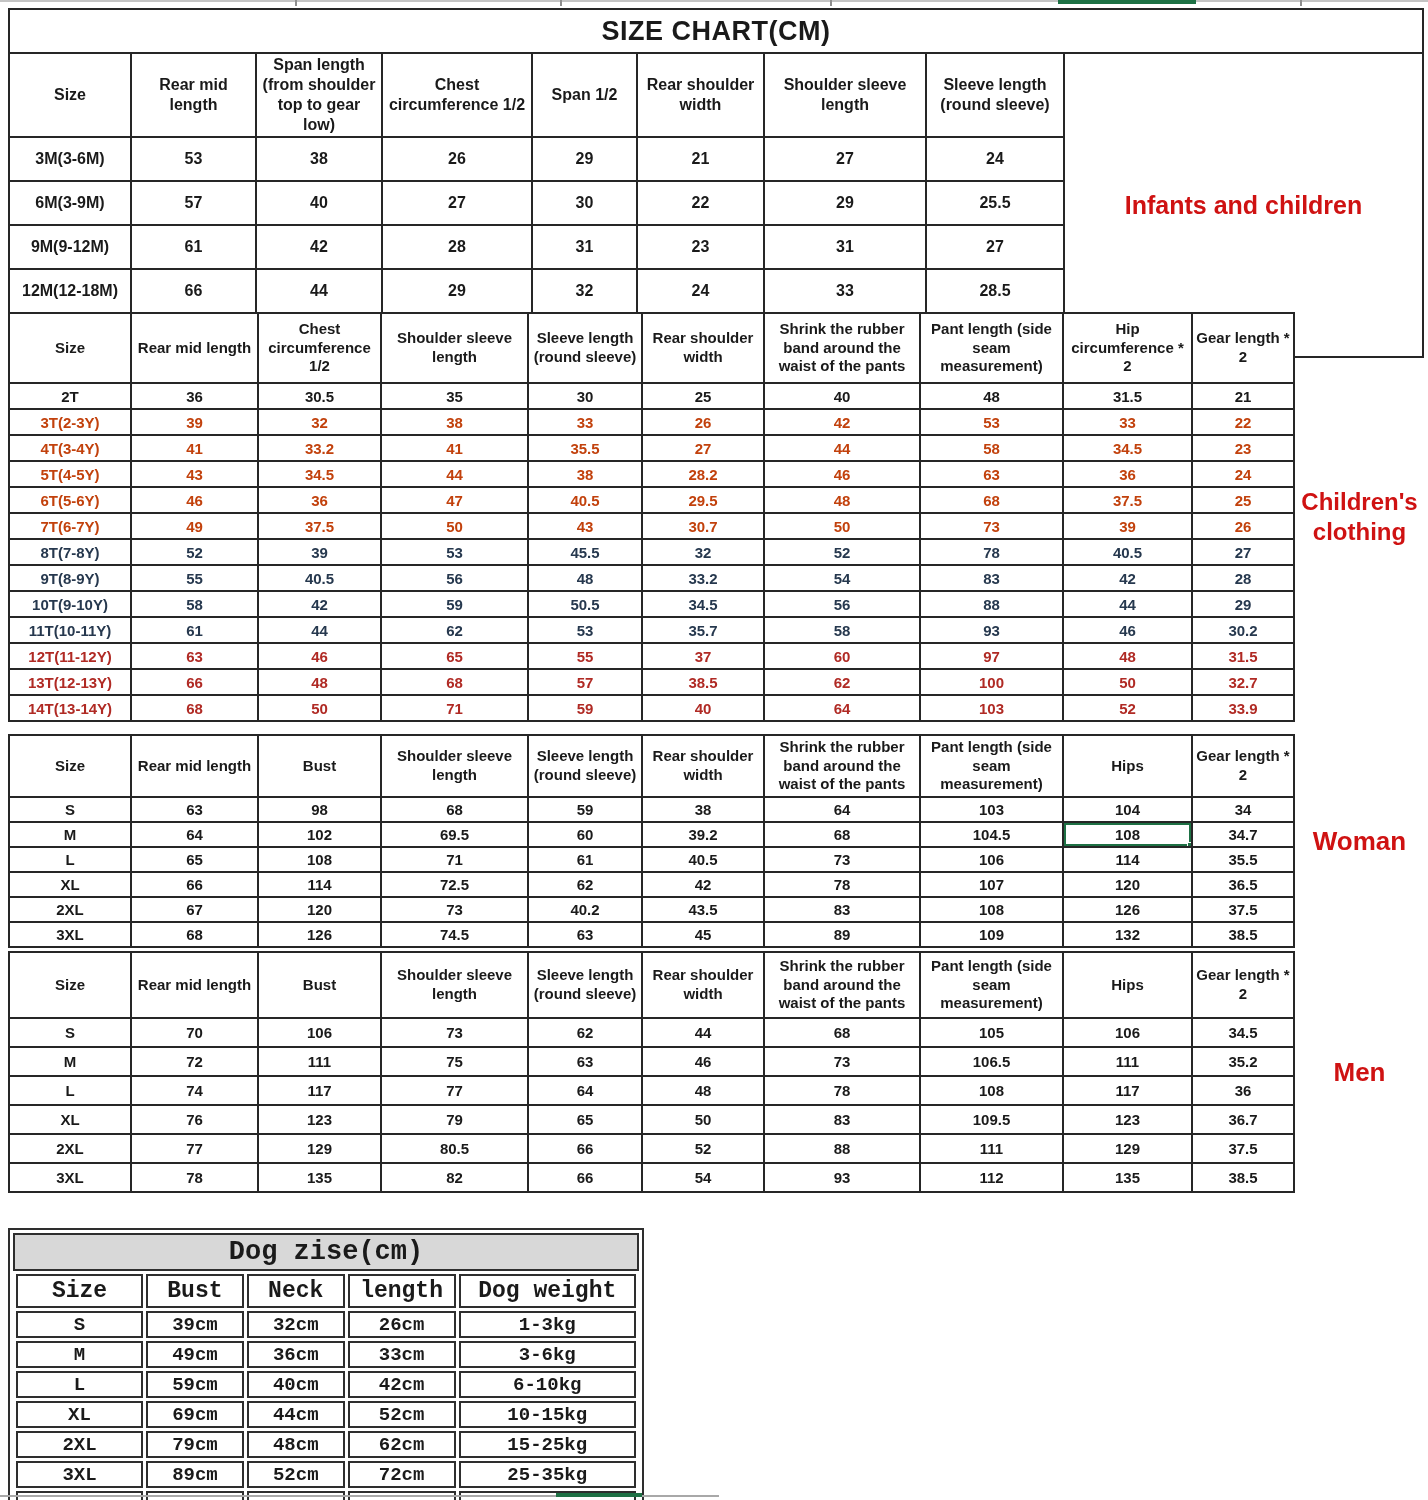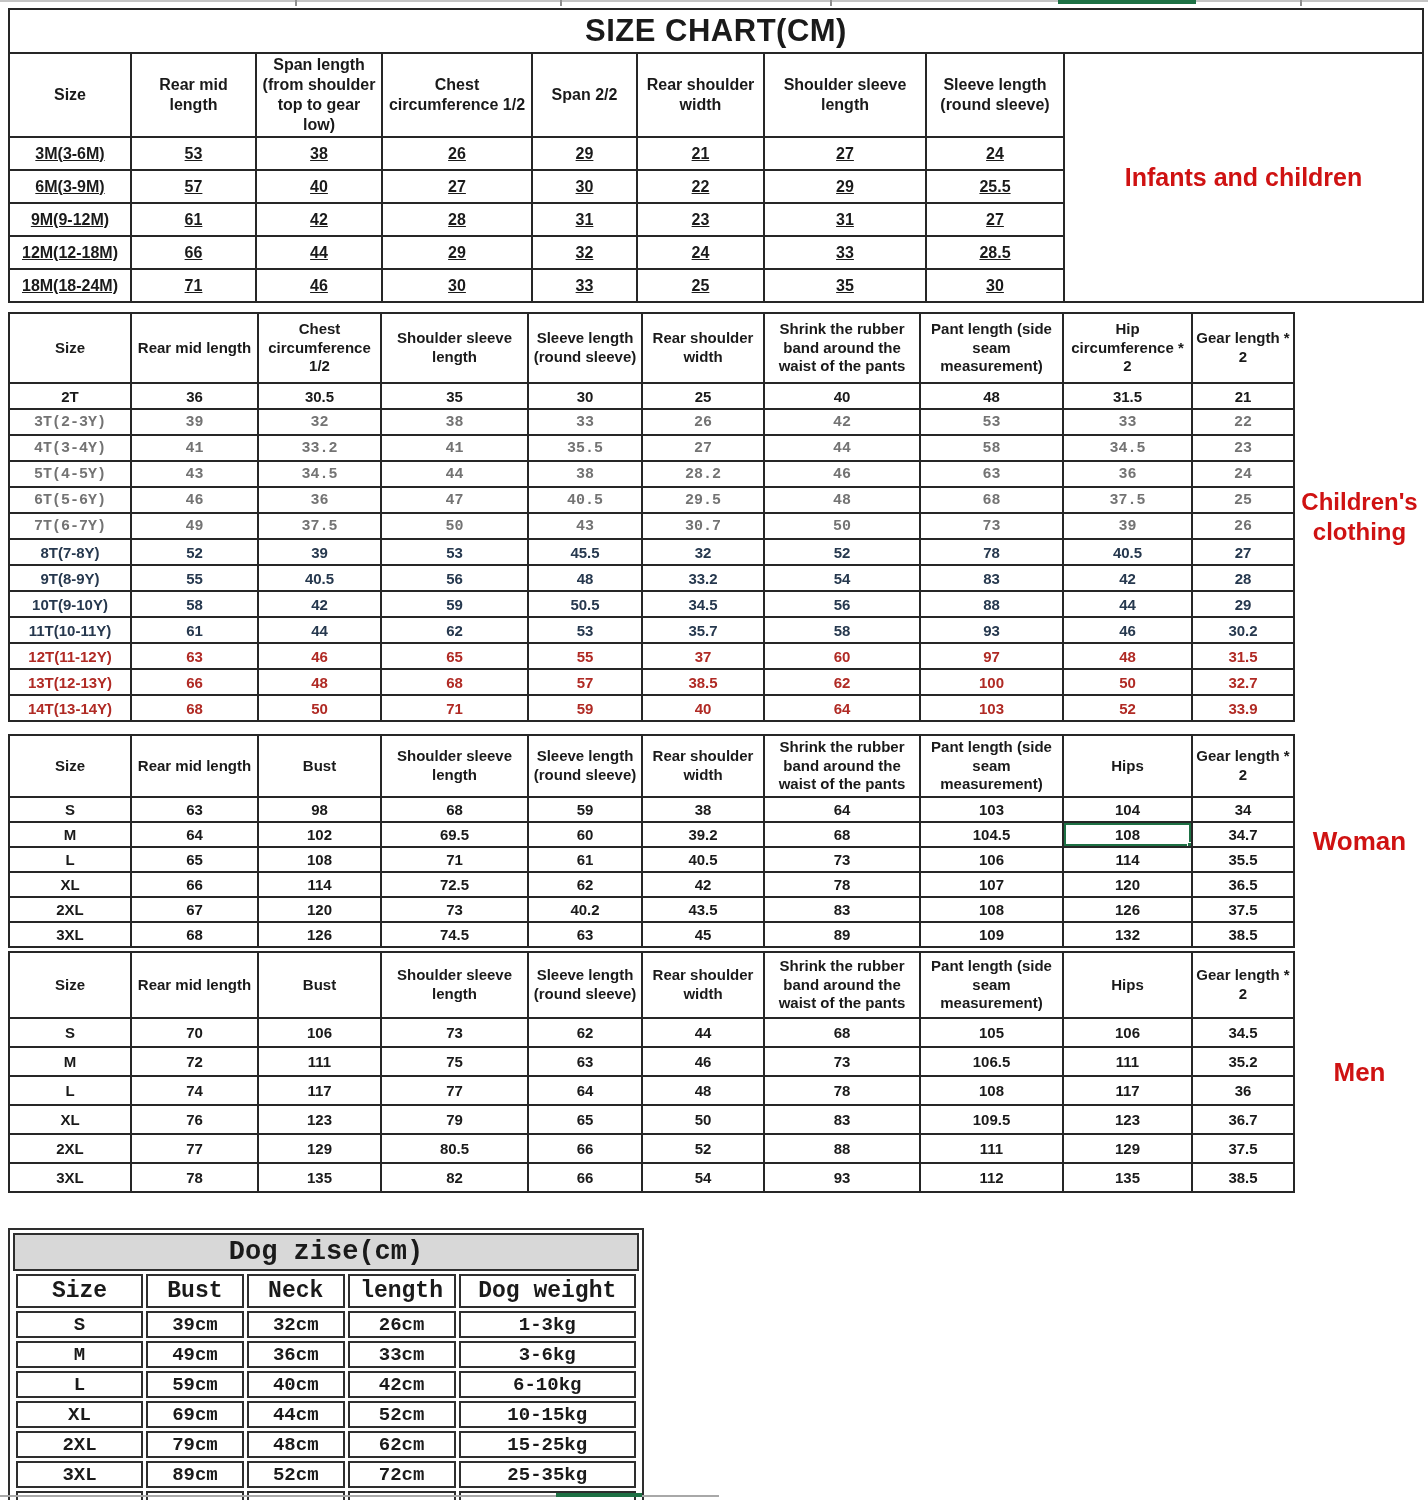--- a/index.html
+++ b/index.html
@@ -16,45 +16,45 @@
   table.tbl{border-collapse:collapse;table-layout:fixed;background:#fff;}
   .tbl th,.tbl td{border:2px solid #262626;text-align:center;vertical-align:middle;
                   padding:1px 3px;font-weight:bold;overflow:hidden;}
   .tbl th{font-size:15px;line-height:1.25;}
   .tbl td{font-size:15px;}
 
   
   .block{position:absolute;left:8px;width:1416px;}
   #infants{top:8px;}
   .chart-title{border:2px solid #262626;border-bottom:none;height:42px;display:flex;align-items:center;
-               justify-content:center;font-size:31px;font-weight:bold;letter-spacing:0.5px;}
+               justify-content:center;font-size:27px;font-weight:bold;letter-spacing:0.5px;}
   .body-row{display:flex;align-items:stretch;}
   .tbl1 th{font-size:16px;}
   .tbl1 td{font-size:16px;}
   .tbl1 thead tr{height:78px;}
-  .tbl1 tbody tr{height:33px;text-decoration:underline;}
+  .tbl1 tbody tr{height:44px;}
   .side-label{flex:1;display:flex;align-items:center;justify-content:center;text-align:center;
               color:#cf1212;font-weight:bold;}
   .boxed{border:2px solid #262626;border-left:none;font-size:25px;}
 
   
   #children{top:312px;}
   #woman{top:734px;}
   #men{top:951px;}
   .tbl2 thead tr{height:70px;}
   .tbl2 tbody tr{height:26px;}
   .tbl3 thead tr{height:62px;}
   .tbl3 tbody tr{height:25px;}
   .tbl4 thead tr{height:66px;}
   .tbl4 tbody tr{height:29px;}
   .plain{font-size:24px;line-height:1.25;}
   #woman .plain,#men .plain{font-size:26px;}
 
   
-  tr.blue td{color:#737373;font-family:Liberation Mono, monospace;}
+  tr.blue td{color:#c2410c;}
   tr.navy td{color:#26384e;}
   tr.red td{color:#b02a24;}
   td.force-black{color:#1a1a1a;}
 
   
   td.selected-cell{box-shadow:inset 0 0 0 2px #1e7145;position:relative;}
   td.selected-cell::after{content:"";position:absolute;right:-4px;bottom:-4px;width:6px;height:6px;
                           background:#1e7145;border:1px solid #fff;}
 
   
@@ -94,21 +94,21 @@
             <col style="width: 127px;">
             <col style="width: 162px;">
             <col style="width: 138px;">
           </colgroup>
           <thead>
             <tr>
               <th>Size</th>
               <th>Rear mid length</th>
               <th>Span length (from shoulder top to gear low)</th>
               <th>Chest circumference 1/2</th>
-              <th>Span 2/2</th>
+              <th>Span 1/2</th>
               <th>Rear shoulder width</th>
               <th>Shoulder sleeve length</th>
               <th>Sleeve length (round sleeve)</th>
             </tr>
           </thead>
           <tbody>
             <tr>
               <td>3M(3-6M)</td>
               <td>53</td>
               <td>38</td>

